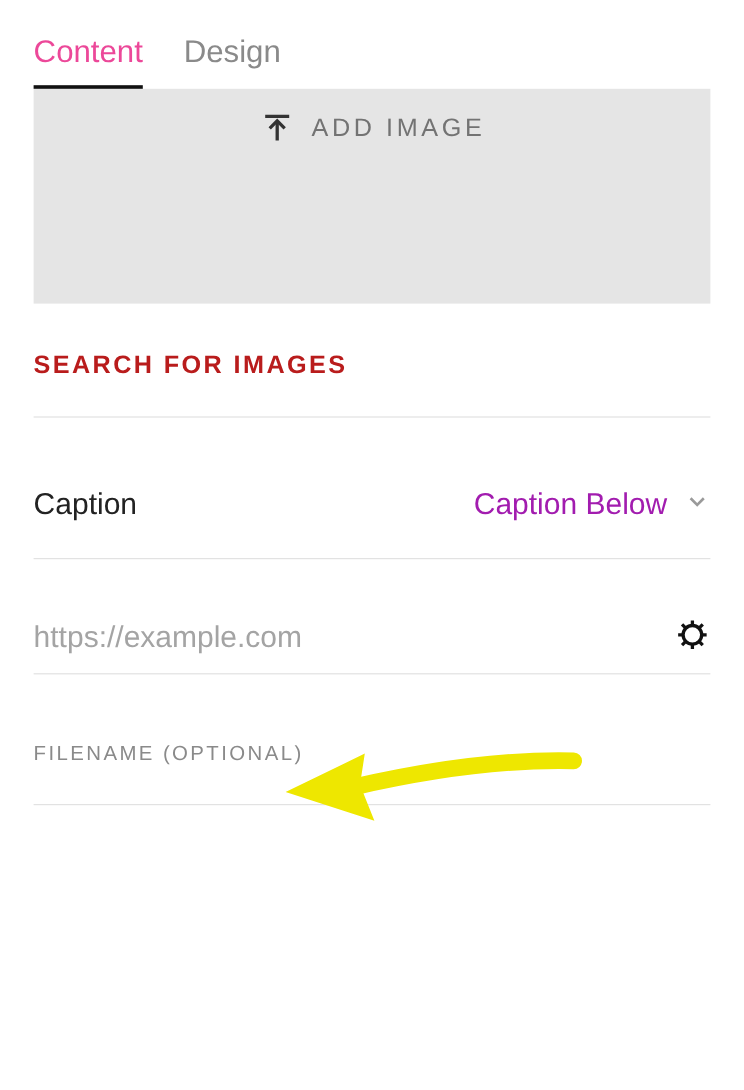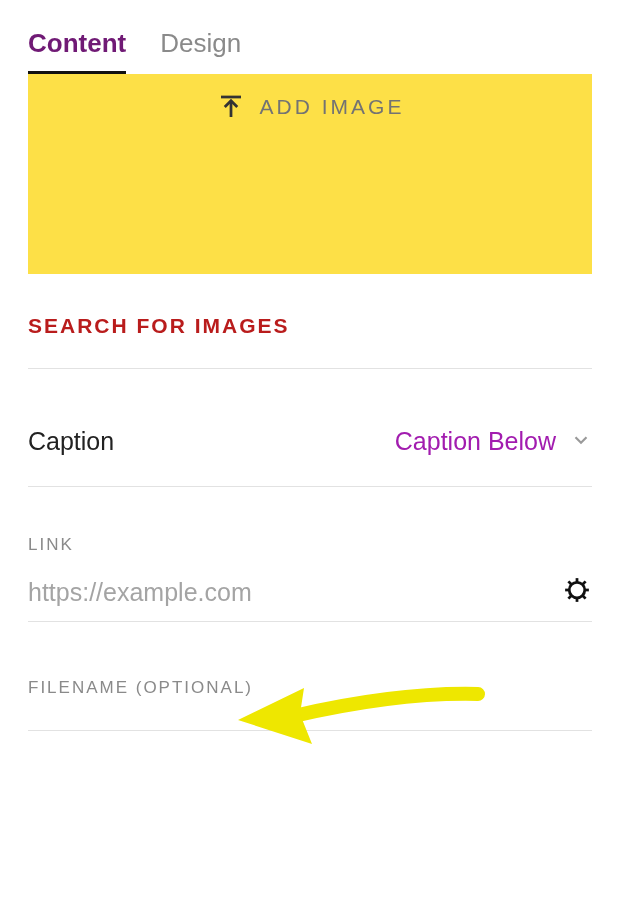--- a/index.html
+++ b/index.html
@@ -19,35 +19,35 @@
     }
     .tab {
       font-size: 26px;
       font-weight: 500;
       color: #8a8a8a;
       padding-bottom: 14px;
       cursor: pointer;
       position: relative;
     }
     .tab.active {
-      color: #701a75;
-      font-weight: 700;
+      color: #ec4899;
+      font-weight: 400;
     }
     .tab.active::after {
       content: "";
       position: absolute;
       left: 0;
       right: 0;
       bottom: -1px;
       height: 3px;
       background: #111;
     }
     .add-image-panel {
-      background: #fde047;
-      height: 200px;
+      background: #e5e5e5;
+      height: 179px;
       display: flex;
       flex-direction: column;
       align-items: center;
       justify-content: flex-start;
       padding-top: 18px;
       cursor: pointer;
     }
     .add-image-inner {
       display: flex;
       align-items: center;
@@ -173,21 +173,20 @@
     <span class="caption-select-value">Caption Below</span>
     <span>
       <svg width="22" height="22" viewBox="0 0 24 24" fill="none" stroke="#9a9a9a" stroke-width="2.4">
         <polyline points="6,9 12,15 18,9"></polyline>
       </svg>
     </span>
   </div>
 </div>
 
 <div class="field-block">
-  <div class="field-label">LINK</div>
   <div class="field-input-row">
     <input class="text-input" type="text" placeholder="https://example.com" style="">
     <span class="gear-btn">
       <span>
         <svg width="30" height="30" viewBox="0 0 24 24" fill="none" stroke="#111" stroke-width="2.2">
           <circle cx="12" cy="12" r="6.2"></circle>
           <line x1="12" y1="2.5" x2="12" y2="5.8"></line>
           <line x1="12" y1="18.2" x2="12" y2="21.5"></line>
           <line x1="2.5" y1="12" x2="5.8" y2="12"></line>
           <line x1="18.2" y1="12" x2="21.5" y2="12"></line>

